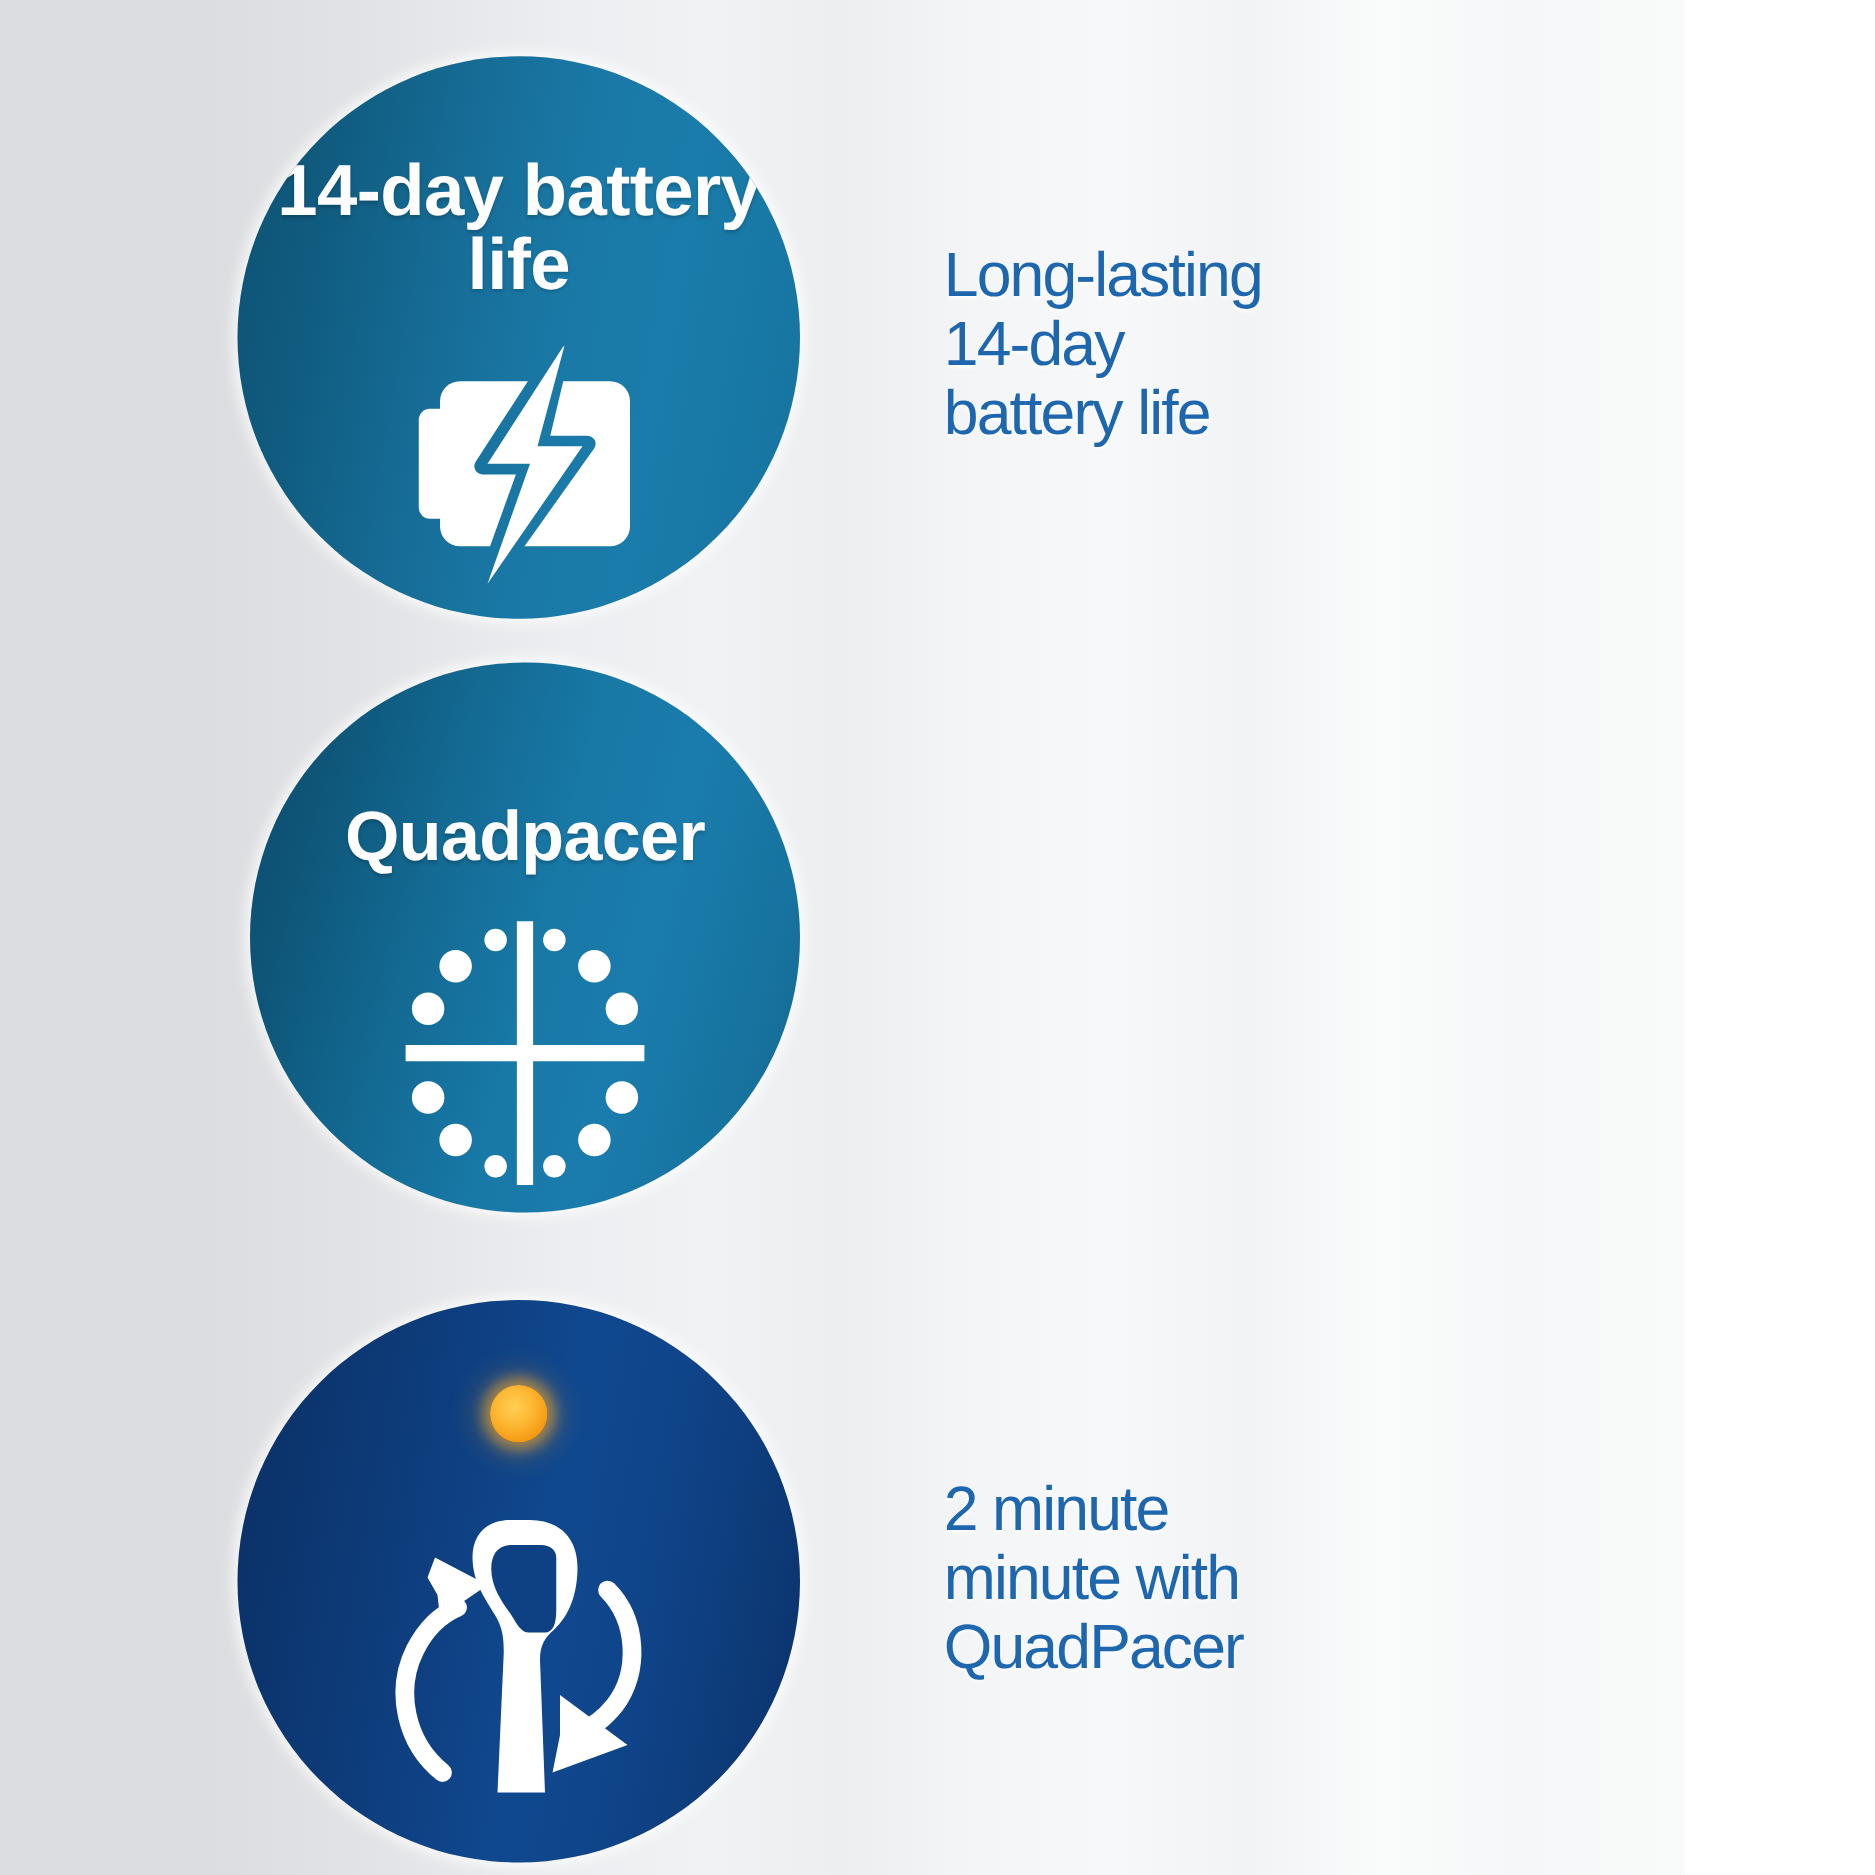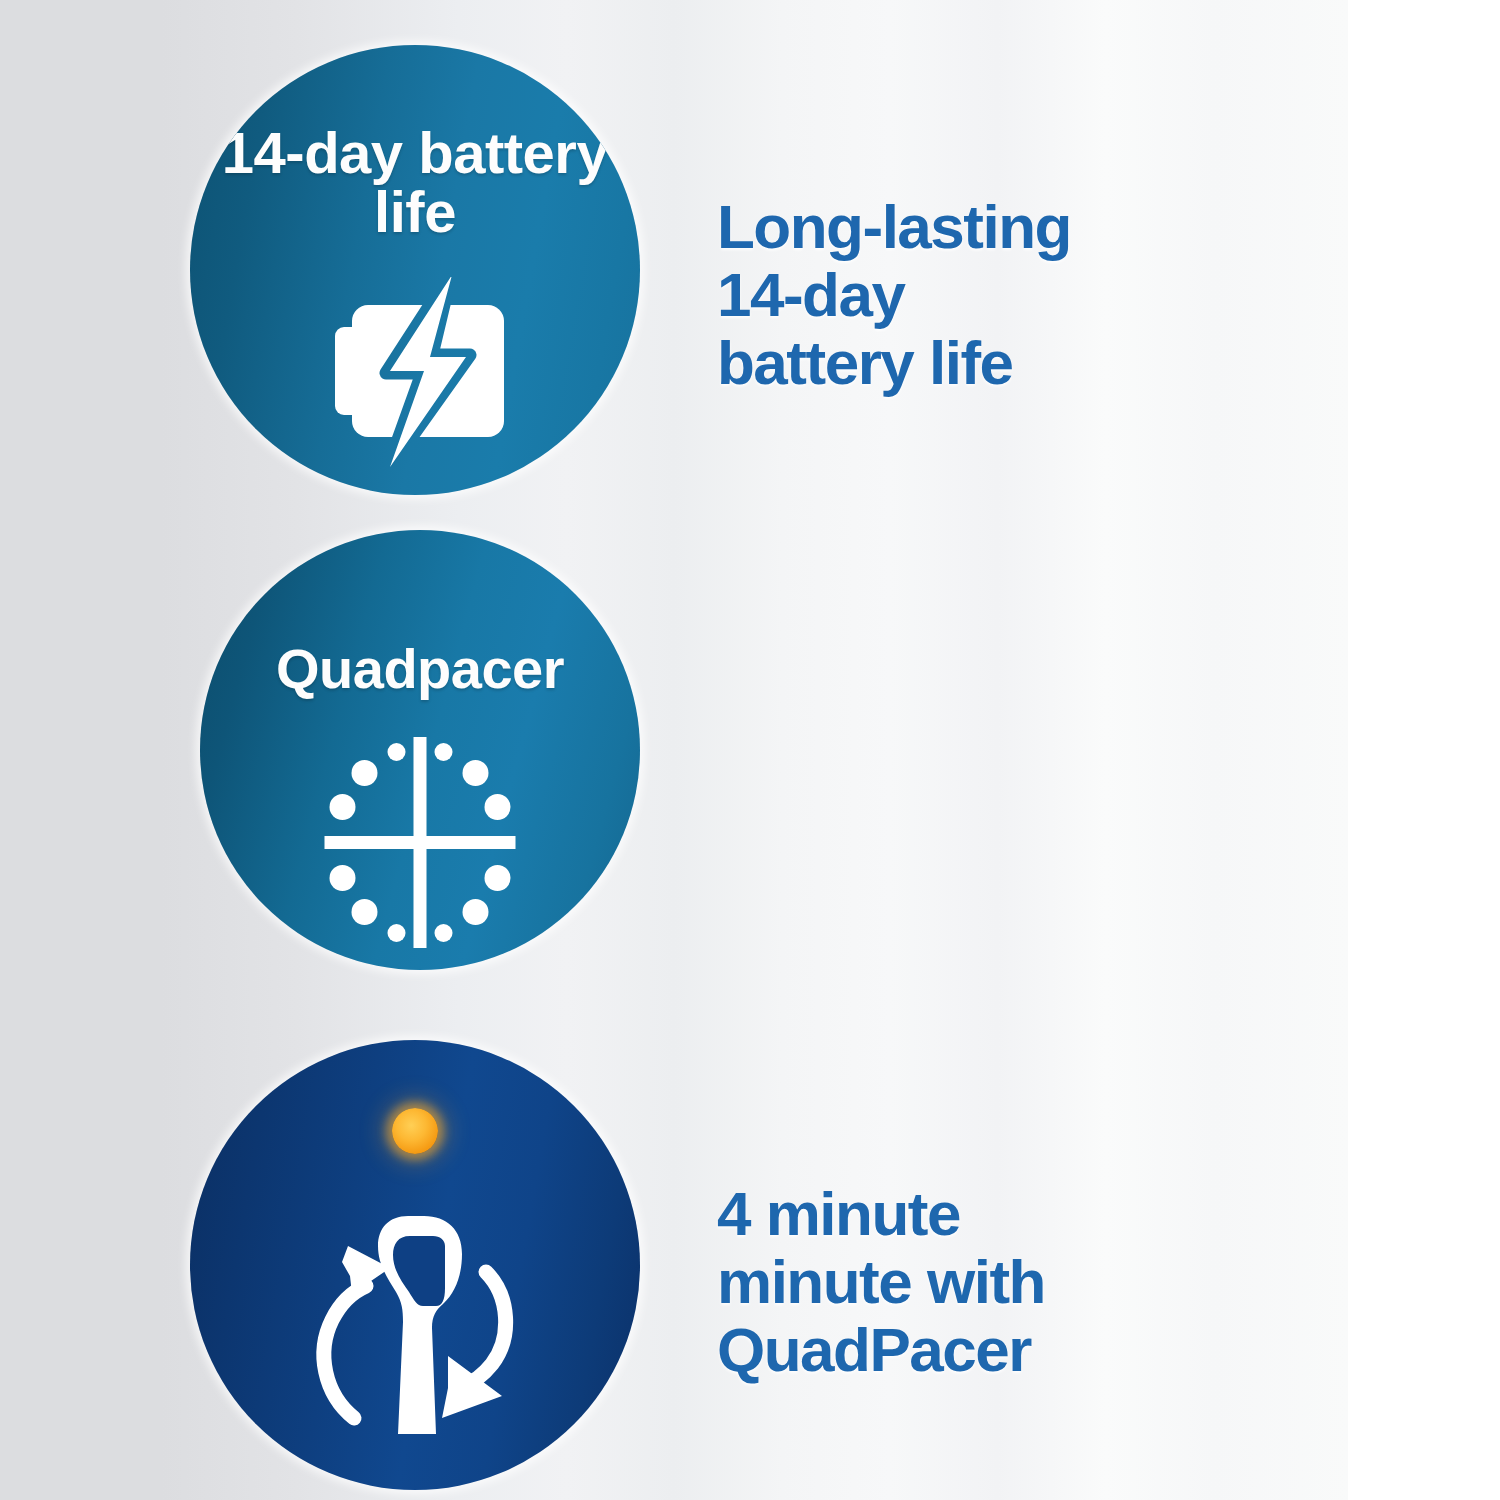--- a/index.html
+++ b/index.html
@@ -149,25 +149,25 @@
                  #f59a12 72%,
                  #ef8f08 100%);
     box-shadow:
       0 0 10px 6px rgba(250,170,40,0.55),
       0 0 22px 12px rgba(250,170,40,0.22);
   }
 
   
   .feature-text {
     position: absolute;
-    left: 717px;
+    left: 755px;
     width: 560px;
     color: #1e67ae;
-    font-weight: bold;
-    font-size: 62px;
+    font-weight: normal;
+    font-size: 50px;
     line-height: 1.10;
     letter-spacing: -1.5px;
     text-shadow: 0 2px 3px rgba(255,255,255,0.85);
   }
   .text-1 { top: 148px; }
   .text-2 { top: 650px; }
   .feature-text .line { display: block; white-space: nowrap; }
 </style>
 </head>
 <body>
@@ -231,21 +231,21 @@
         <circle cx="52" cy="177" r="13" fill="#ffffff"></circle>
         <circle cx="84" cy="198" r="9" fill="#ffffff"></circle>
 
         <circle cx="185" cy="143" r="13" fill="#ffffff"></circle>
         <circle cx="163" cy="177" r="13" fill="#ffffff"></circle>
         <circle cx="131" cy="198" r="9" fill="#ffffff"></circle>
       </svg>
     </div>
 
     <div class="feature-text text-2">
-      <span class="line">4 minute</span>
+      <span class="line">2 minute</span>
       <span class="line">minute with</span>
       <span class="line">QuadPacer</span>
     </div>
   </div>
 
   <div class="feature-row row-3">
 
     <div class="badge badge-3">
 
       <div class="led-dot"></div>

